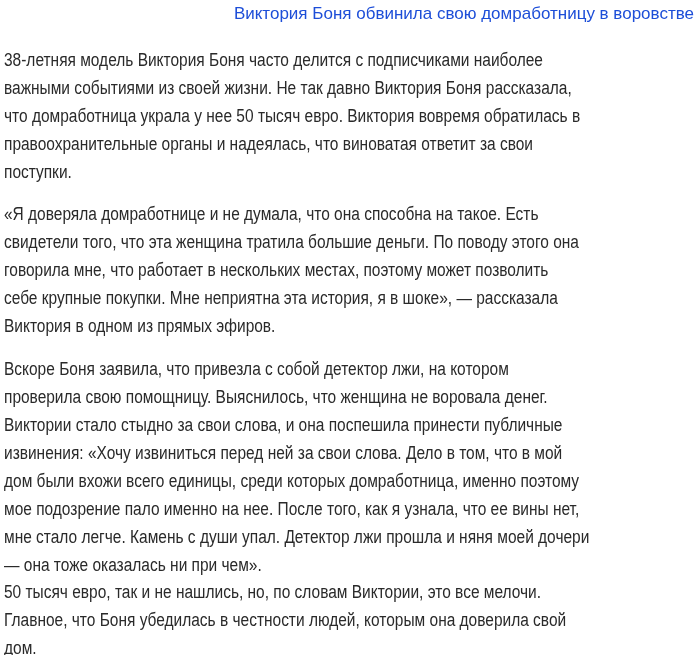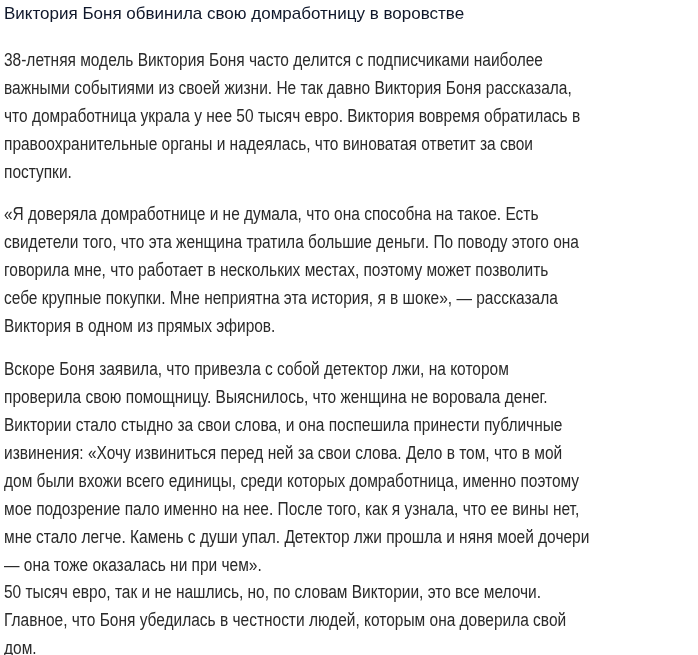--- a/index.html
+++ b/index.html
@@ -1,21 +1,21 @@
 <!DOCTYPE html>
 <html><head>
 <meta charset="utf-8">
 <style>
   html, body { margin: 0; padding: 0; background: #ffffff; }
   body { width: 698px; height: 655px; overflow: hidden; position: relative; }
   .page { position: absolute; left: 4px; top: 0; width: 690px; color: #2b2b2b; }
   .title {
     font-family: "Liberation Sans", sans-serif;
     font-size: 17px; line-height: 22px; margin: 3px 0 0 0; font-weight: normal;
-    color: #0f172a; white-space: nowrap;
+    color: #1d4ed8; white-space: nowrap; text-align: right;
   }
   .para {
     font-family: "Liberation Sans", sans-serif;
     font-size: 18px; line-height: 28px; margin: 0; color: #2a2a2a;
     transform: scaleX(0.86); transform-origin: left top; width: 800px;
     white-space: nowrap;
   }
   .line { display: block; }
   .p1 { position: absolute; top: 46px; }
   .p2 { position: absolute; top: 200px; }

